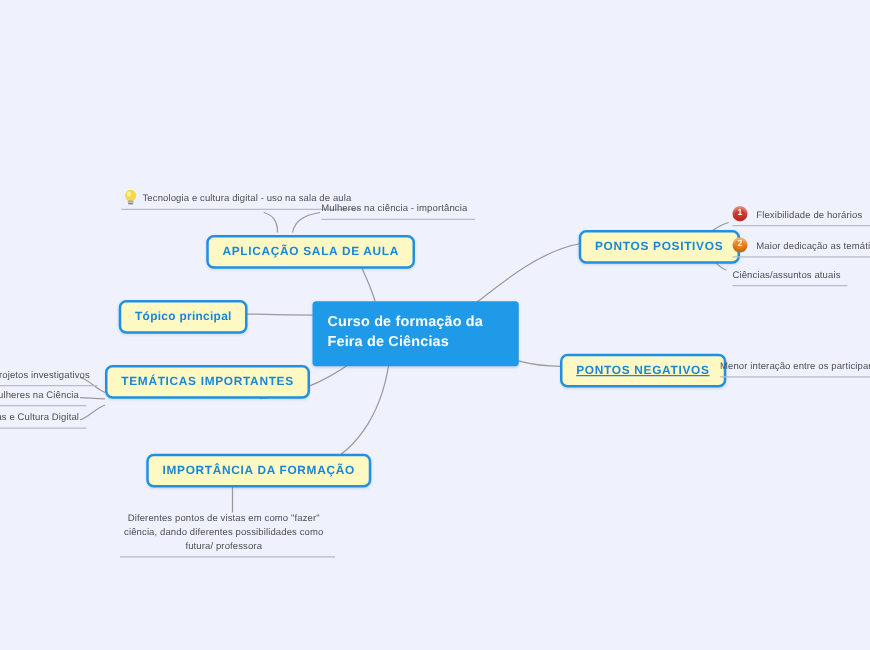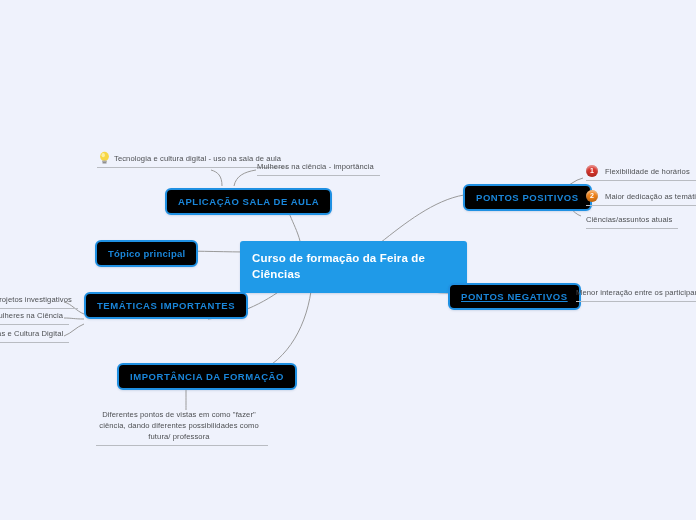--- a/index.html
+++ b/index.html
@@ -44,21 +44,21 @@
     font-weight: bold;
     font-size: 11.5px;
     line-height: 1.35;
     padding: 10px 12px 11px 12px;
     letter-spacing: 0.15px;
     box-shadow: 0 1px 2px rgba(40,80,130,0.18);
   }
 
   
   .topic-node {
-    background: #000000;
+    background: #fef9c3;
     border: 2px solid #1f90e2;
     border-radius: 6px;
     color: #1a86d9;
     font-weight: bold;
     font-size: 9.5px;
     letter-spacing: 0.55px;
     text-align: center;
     padding: 6px 11px 6px 11px;
     white-space: nowrap;
     box-shadow: 0 1px 2px rgba(60,100,150,0.16);
@@ -145,21 +145,21 @@
       <path d="M 547 293 C 558 293 564 294 573 294"></path>
 
       <path d="M 84 314 C 76 311 72 304 64 302"></path>
       <path d="M 84 319 C 74 319 72 318 64 318"></path>
       <path d="M 84 324 C 76 327 72 333 64 336"></path>
 
       <path d="M 186 386 C 186 398 186 404 186 410"></path>
     </g>
   </svg>
 
-  <div class="node root-node" style="left:240px; top:241px; width:227px;">Curso de formação da Feira de Ciências</div>
+  <div class="node root-node" style="left:250px; top:241px; width:165px;">Curso de formação da Feira de Ciências</div>
 
   <div class="node topic-node" style="left:165px; top:188px;">APLICAÇÃO SALA DE AULA</div>
 
   <div class="node leaf-node with-icon" style="left:97px; top:152px;">
     <svg class="bulb-icon" viewBox="0 0 13 14">
       <ellipse cx="6.5" cy="5.4" rx="4.4" ry="4.6" fill="#f7d745"></ellipse>
       <ellipse cx="5.2" cy="4.2" rx="1.7" ry="2.1" fill="#fcefa0"></ellipse>
       <rect x="4.1" y="9.4" width="4.8" height="1.5" rx="0.5" fill="#a9a9a9"></rect>
       <rect x="4.4" y="11.1" width="4.2" height="1.4" rx="0.6" fill="#8f8f8f"></rect>
     </svg>

